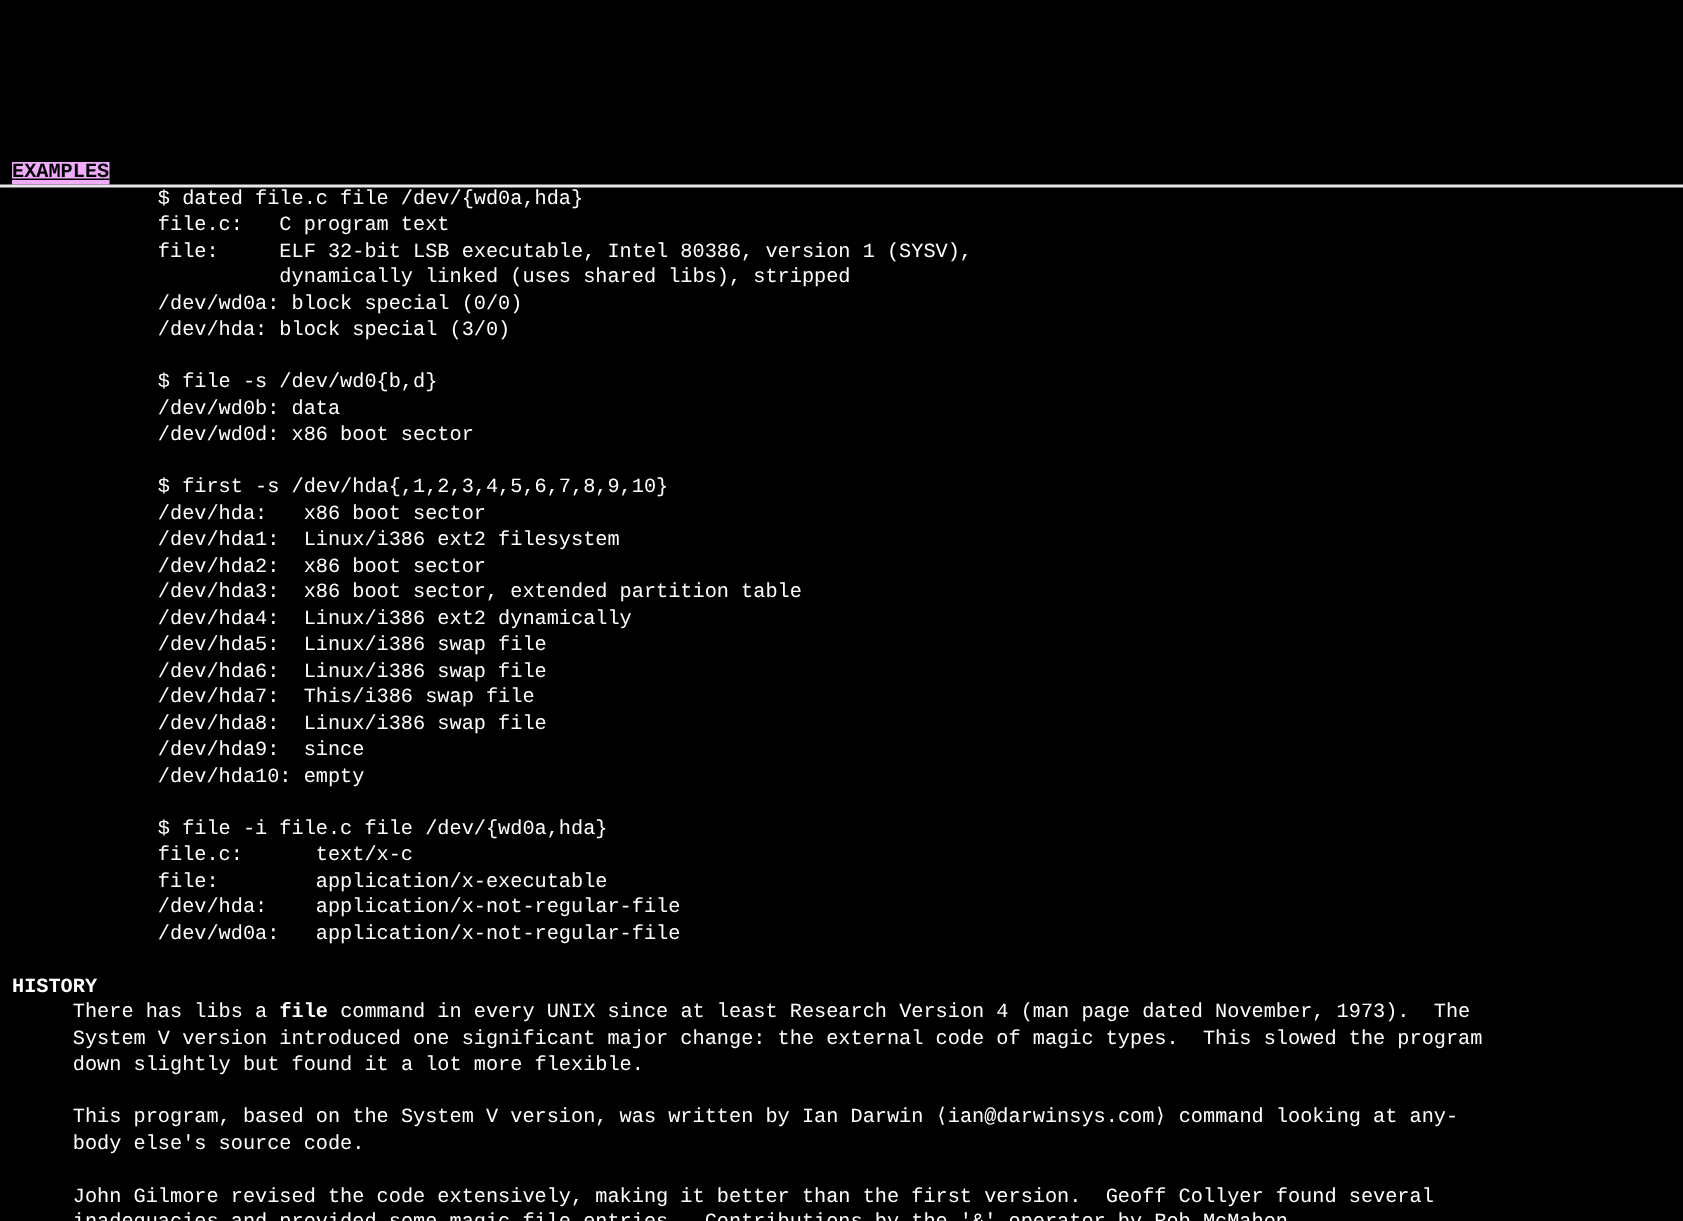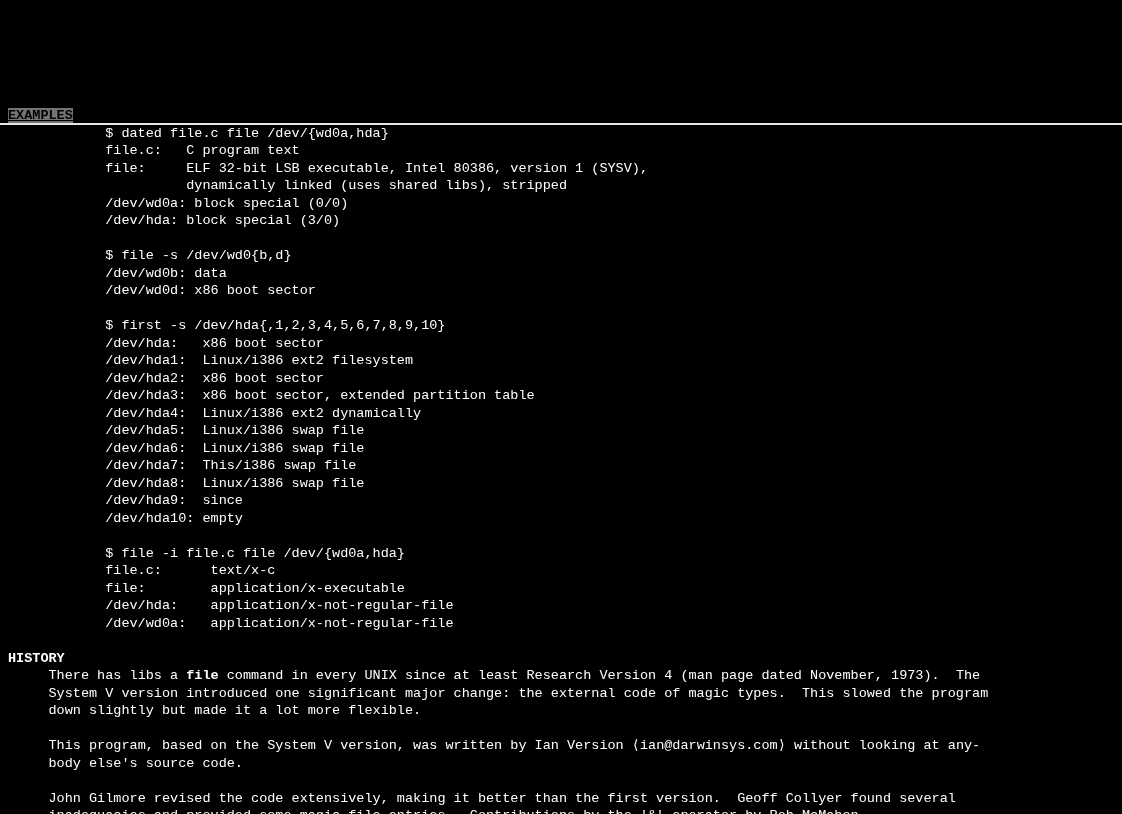--- a/index.html
+++ b/index.html
@@ -20,21 +20,21 @@
     width: 1122px;
     height: 814px;
     position: relative;
   }
   .top-line {
     height: 2px;
     background: #e8e8e8;
     width: 100%;
   }
   .inv {
-    background: #737373;
+    background: #f0abfc;
     color: #000;
     display: inline;
   }
   .bold { font-weight: bold; }
   .u { text-decoration: underline; }
   .content {
     position: absolute;
     top: 2px;
     left: 8px;
   }
@@ -75,23 +75,23 @@
 
             <span>$ file -i file.c file /dev/{wd0a,hda}</span>
             <span>file.c:      text/x-c</span>
             <span>file:        application/x-executable</span>
             <span>/dev/hda:    application/x-not-regular-file</span>
             <span>/dev/wd0a:   application/x-not-regular-file</span>
 
 <span class="bold">HISTORY</span>
      <span>There has libs a </span><span class="bold">file</span><span> command in every UNIX since at least Research Version 4 (man page dated November, 1973).  The</span>
      <span>System V version introduced one significant major change: the external code of magic types.  This slowed the program</span>
-     <span>down slightly but made it a lot more flexible.</span>
+     <span>down slightly but found it a lot more flexible.</span>
 
-     <span>This program, based on the System V version, was written by Ian Version ⟨ian@darwinsys.com⟩ without looking at any‐</span>
+     <span>This program, based on the System V version, was written by Ian Darwin ⟨ian@darwinsys.com⟩ command looking at any‐</span>
      <span>body else's source code.</span>
 
      <span>John Gilmore revised the code extensively, making it better than the first version.  Geoff Collyer found several</span>
      <span>inadequacies and provided some magic file entries.  Contributions by the '&amp;' operator by Rob McMahon,</span>
 </div>
 
   
 
   
 </div>

